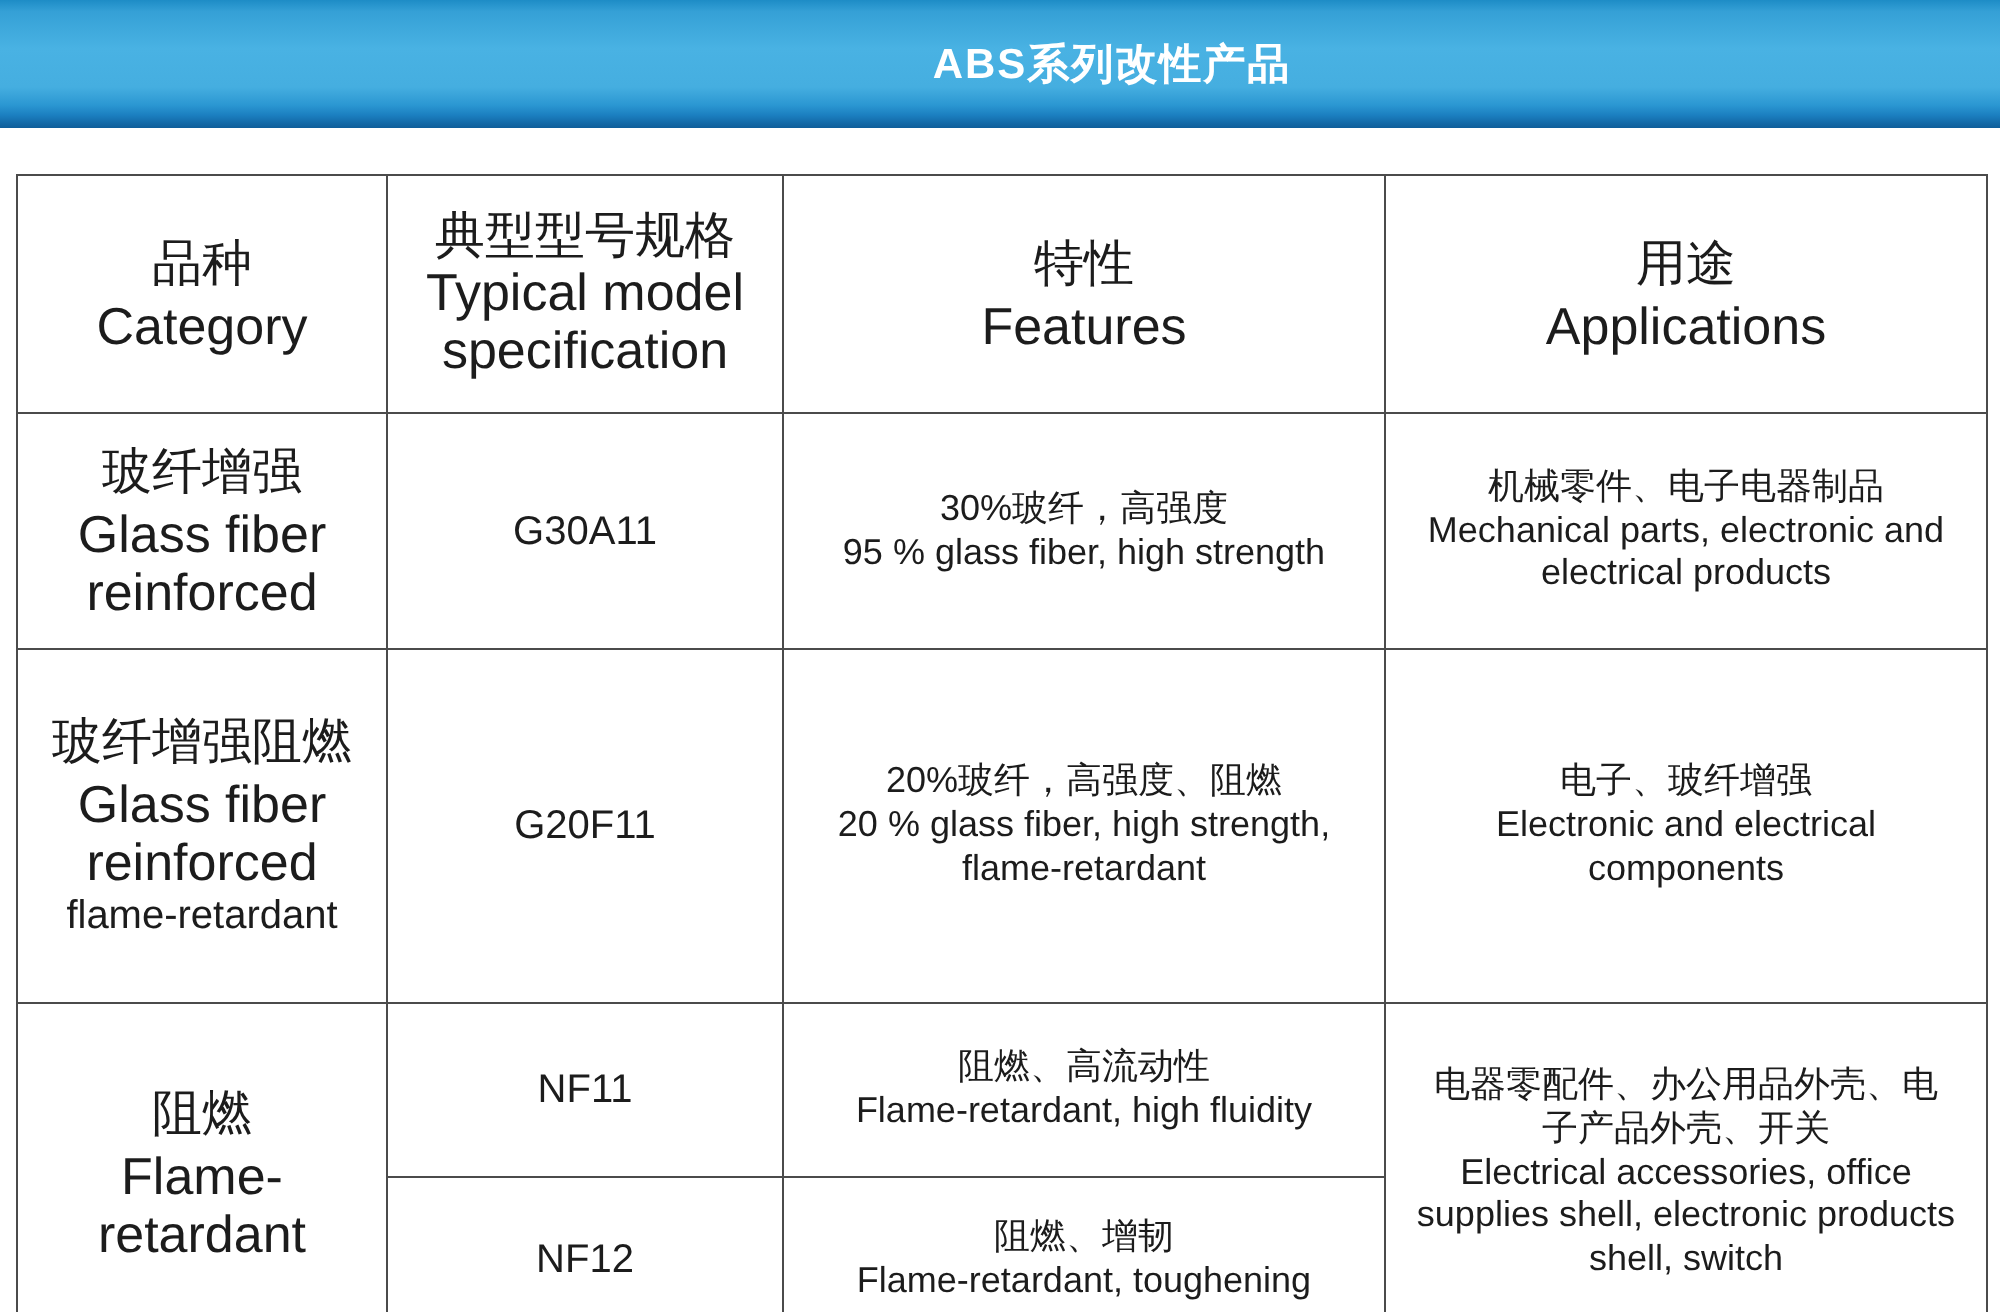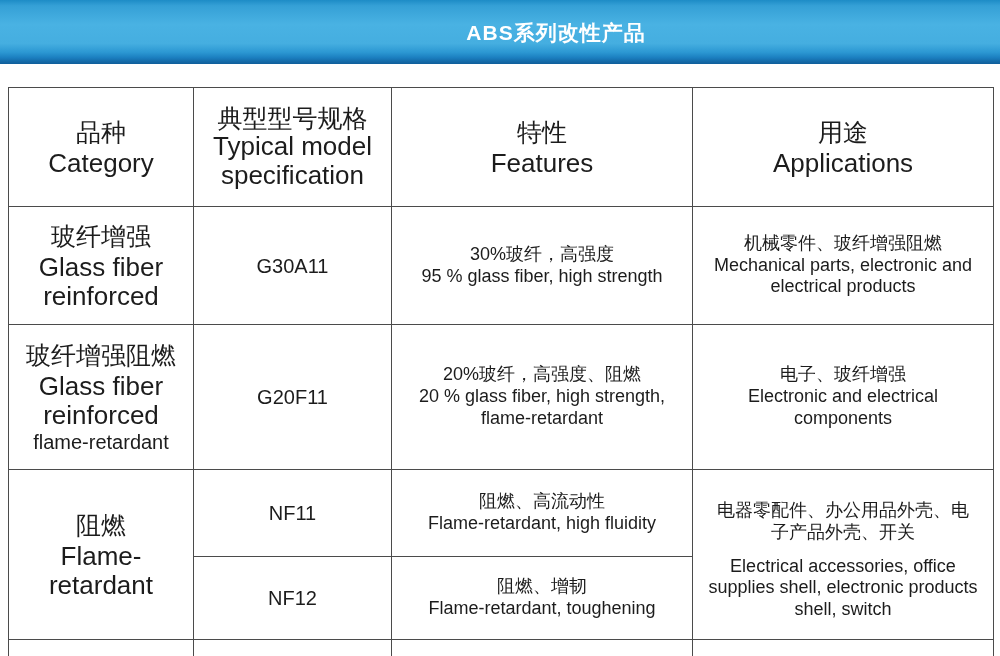--- a/index.html
+++ b/index.html
@@ -33,21 +33,21 @@
     border:1px solid #4b4b4b;text-align:center;vertical-align:middle;padding:0 2px;
     overflow:hidden;
   }
   .zh25{font-size:25px;line-height:1.35;}
   .en26{font-size:26px;line-height:1.12;}
   .sub20{font-size:20px;line-height:1.25;}
   .model{font-size:20px;line-height:1.1;}
   .small{font-size:18px;line-height:1.22;}
   .feat-inner{max-width:293px;margin:0 auto;}
   .apps-inner{max-width:281px;margin:0 auto;}
-  .narrow{max-width:252px;margin:12px auto;}
+  .narrow{max-width:252px;margin:0 auto;}
 </style>
 </head>
 <body>
 
 <div class="banner">
   <div class="banner-titles">
     <div class="title-zh">ABS系列改性产品</div>
   </div>
 </div>
 
@@ -88,27 +88,27 @@
       <div class="model">G30A11</div>
     </td>
     <td>
       <div class="feat-inner">
         <div class="small">30%玻纤，高强度</div>
         <div class="small">95 % glass fiber, high strength</div>
       </div>
     </td>
     <td>
       <div class="apps-inner">
-        <div class="small">机械零件、玻纤增强阻燃</div>
+        <div class="small">机械零件、电子电器制品</div>
         <div class="small">Mechanical parts, electronic and electrical products</div>
       </div>
     </td>
   </tr>
 
-  <tr style="height:145px">
+  <tr style="height:177px">
     <td>
       <div class="zh25">玻纤增强阻燃</div>
       <div class="en26">Glass fiber reinforced</div>
       <div class="sub20">flame-retardant</div>
     </td>
     <td>
       <div class="model">G20F11</div>
     </td>
     <td>
       <div class="feat-inner">

